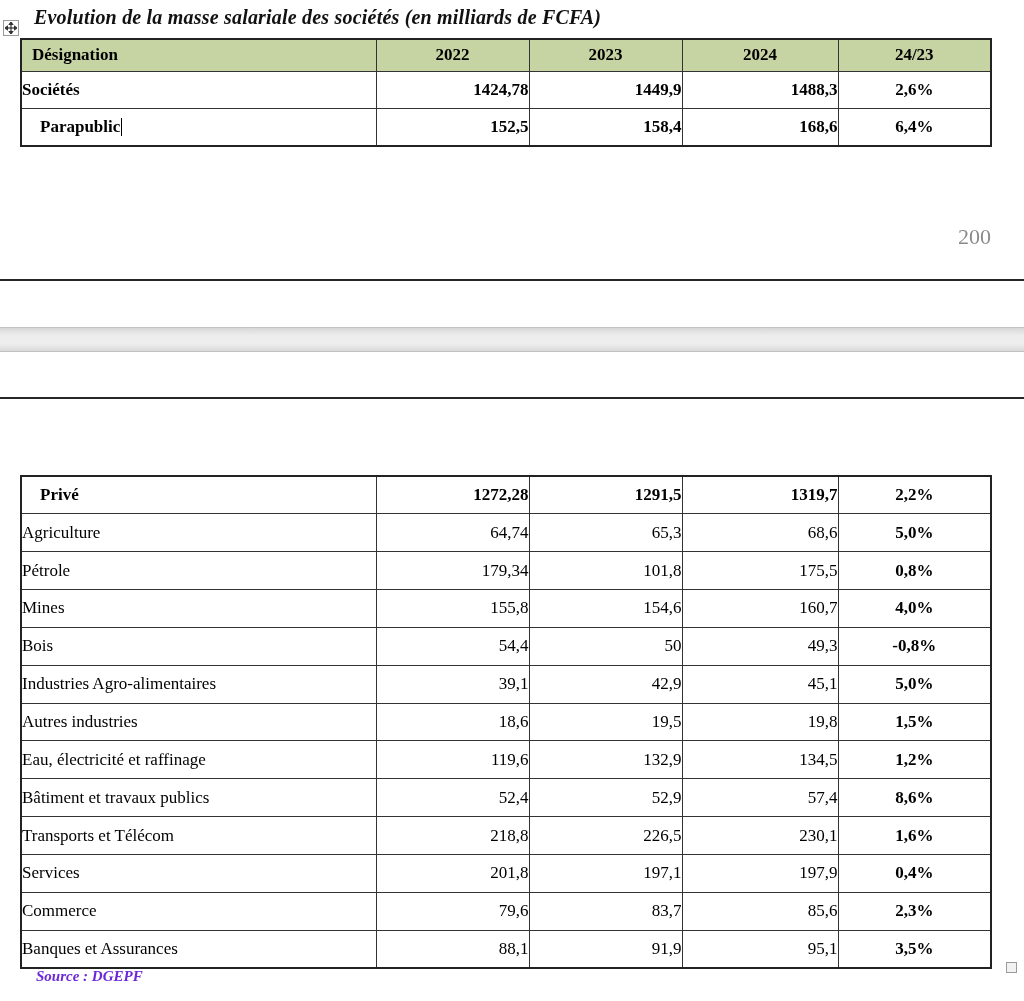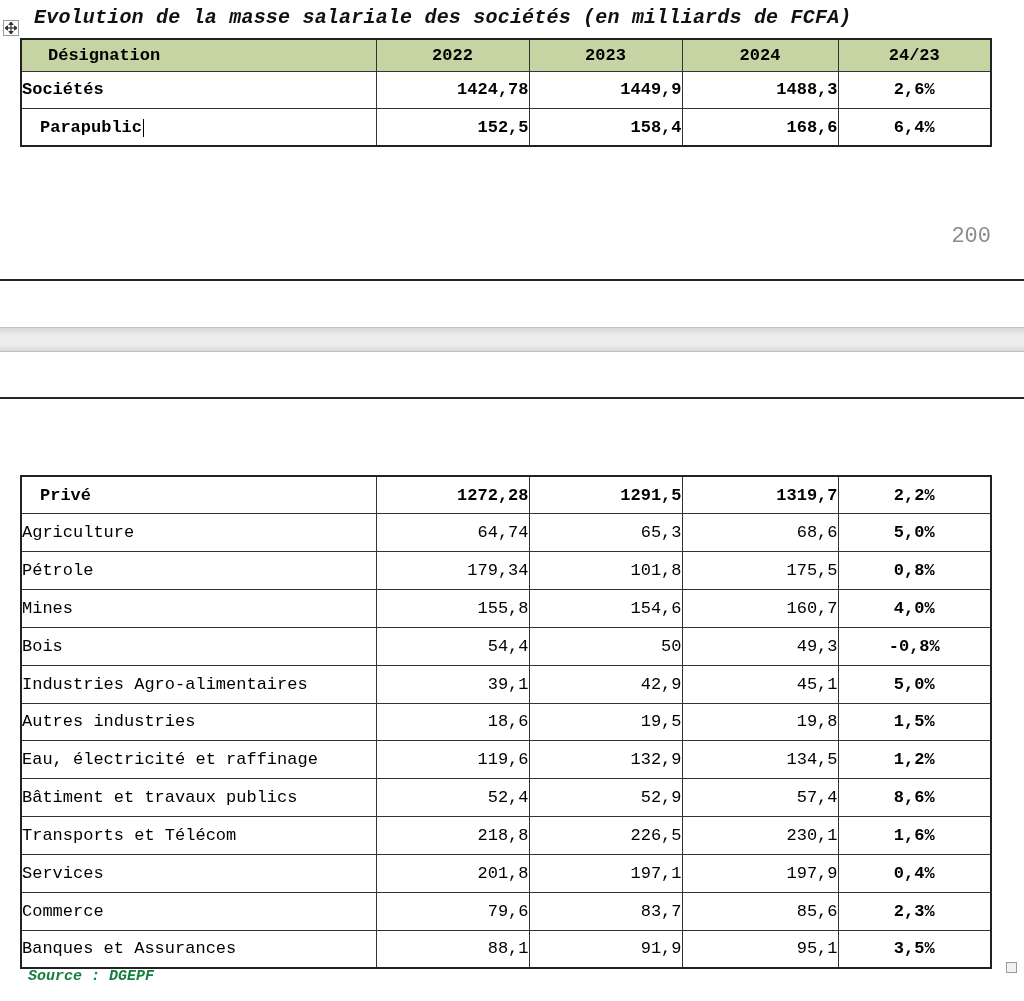--- a/index.html
+++ b/index.html
@@ -4,21 +4,20 @@
 <style>
   * { margin: 0; padding: 0; box-sizing: border-box; }
   html, body { background: #ffffff; }
   body { font-family: "Liberation Serif", "DejaVu Serif", serif; }
   .page {
     position: relative;
     width: 1024px;
     height: 1001px;
     background: #ffffff;
     overflow: hidden;
-    font-family: Liberation Mono, monospace;
   }
 
   
   .doc-title {
     position: absolute;
     left: 34px; top: 6px;
     font-size: 20px;
     font-weight: bold;
     font-style: italic;
     color: #111;
@@ -51,21 +50,21 @@
     border-bottom-width: 1.5px;
     overflow: hidden;
     white-space: nowrap;
   }
   table.doc-table { border: 2px solid #222; }
   #table1 { top: 38px; }
   #table1 th { height: 32px; }
   #table1 td { height: 37.5px; }
   #table1 td, #table1 th { font-weight: bold; }
   #table1 thead th { background: #c6d3a2; text-align: center; }
-  #table1 thead th.lbl { text-align: left; padding-left: 26px; }
+  #table1 thead th.lbl { text-align: left; padding-left: 10px; }
 
   #table2 { top: 475px; }
   #table2 td { height: 37.85px; }
 
   td.lbl, th.lbl { text-align: left; padding-left: 0; }
   td.lbl.indent { padding-left: 18px; margin-top: 40px; }
   td.num { text-align: right; }
   td.pct { text-align: center; font-weight: bold; }
   tr.bold td { font-weight: bold; }
 
@@ -101,25 +100,25 @@
     left: 0; top: 327px;
     width: 1024px; height: 25px;
     background: linear-gradient(#d7d7d7, #ececec 30%, #eeeeee 70%, #d9d9d9);
     border-top: 1px solid #c2c2c2;
     border-bottom: 1px solid #c2c2c2;
   }
 
   
   .source-line {
     position: absolute;
-    left: 28px; top: 968px;
+    left: 36px; top: 968px;
     font-size: 15px;
     font-weight: bold;
     font-style: italic;
-    color: #15803d;
+    color: #6d28d9;
   }
 
   
   .resize-handle {
     position: absolute;
     left: 1006px; top: 962px;
     width: 11px; height: 11px;
     background: #f2f2f2;
     border: 1.5px solid #9a9a9a;
   }

